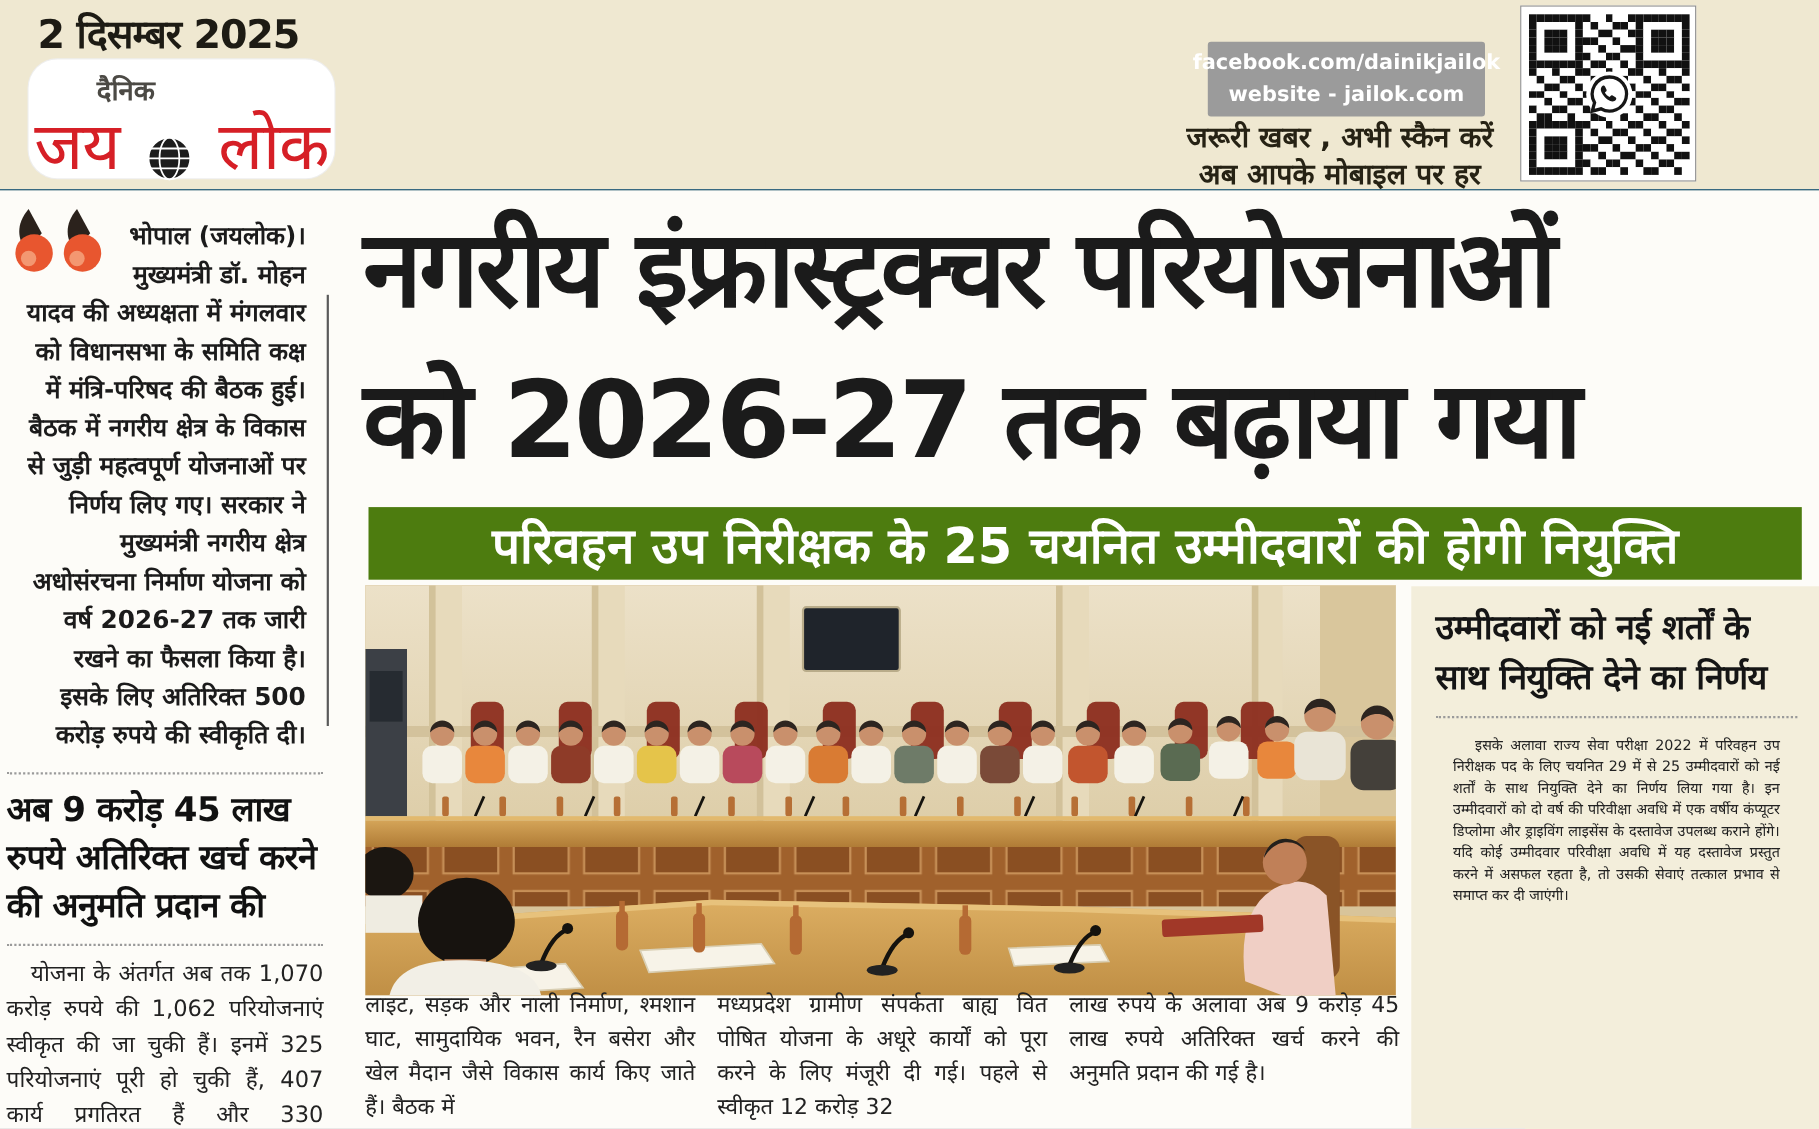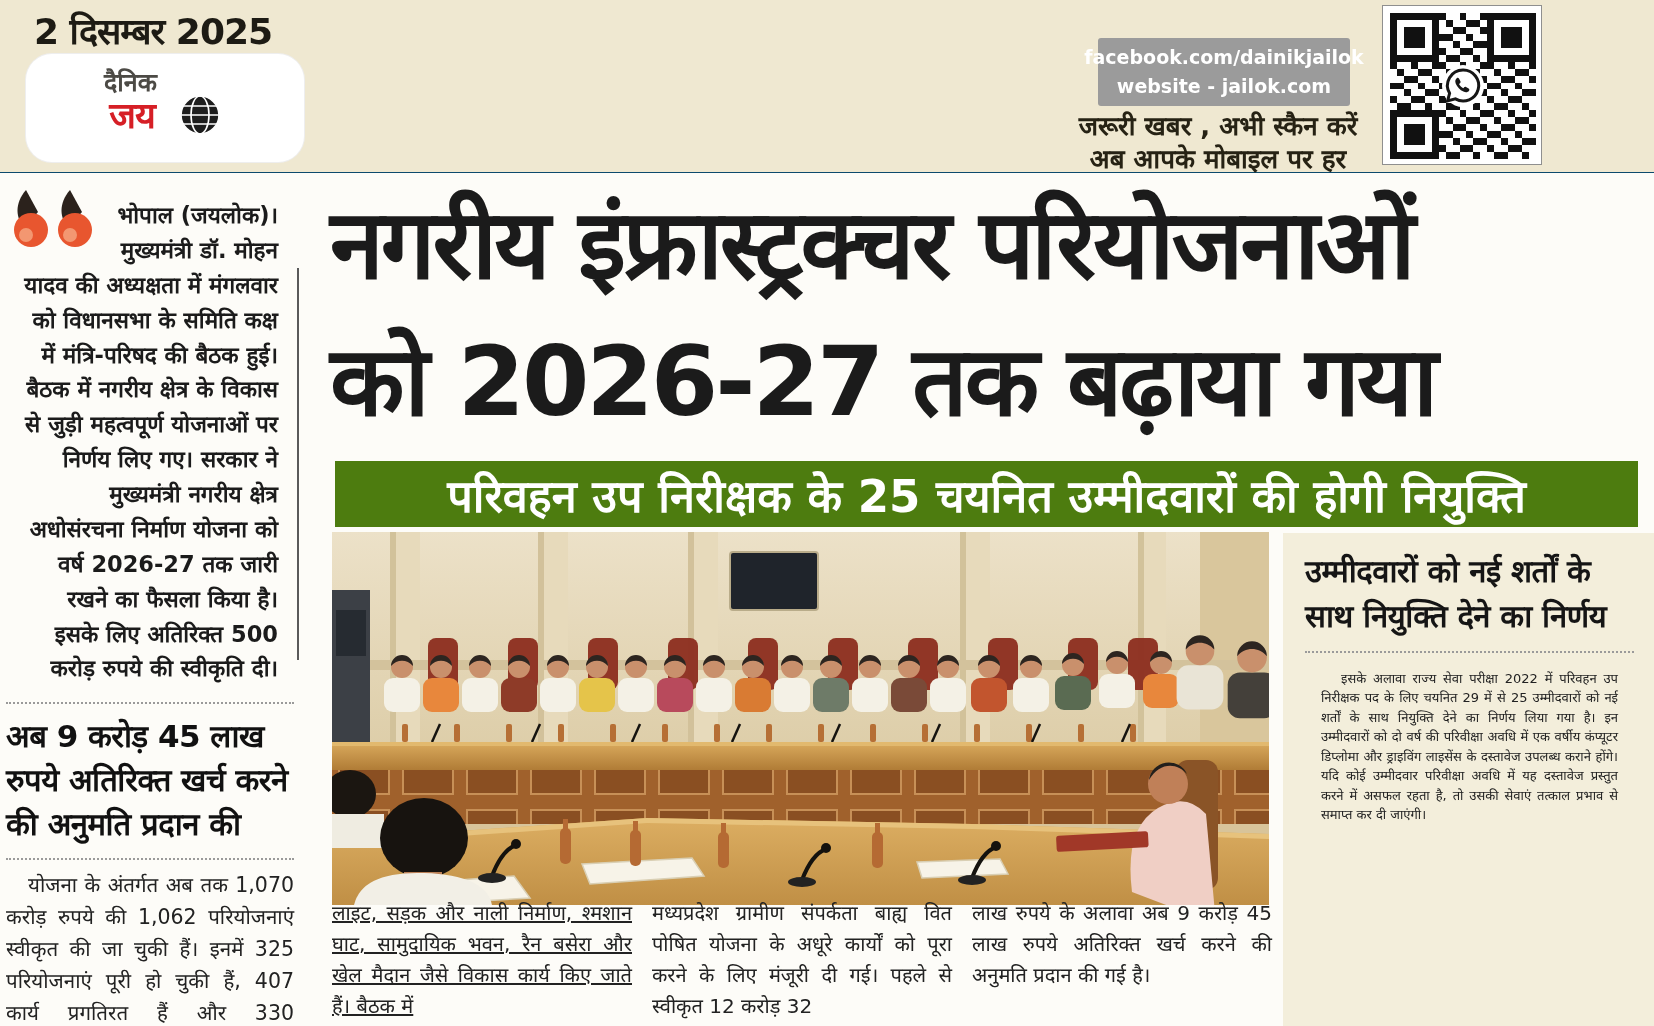--- a/index.html
+++ b/index.html
@@ -4,22 +4,22 @@
 <style>
   html,body{margin:0;padding:0;background:#ddd;}
   .page{
     position:relative;width:1654px;height:1026px;overflow:hidden;
     background:#fdfcf8;font-family:"DejaVu Sans",sans-serif;color:#1c1c1c;
   }
   
   .header-band{position:absolute;left:0;top:0;width:1654px;height:172px;background:#efe8d1;border-bottom:1px solid #0c4a6e;}
   .issue-date{position:absolute;left:34px;top:6px;font-size:36px;font-weight:bold;color:#1d1b14;letter-spacing:-1px;}
   .logo-box{position:absolute;left:26px;top:54px;width:278px;height:108px;background:#ffffff;border-radius:26px;box-shadow:0 0 0 1px #eee;}
-  .logo-tagline{position:absolute;left:78px;top:10px;font-size:25px;color:#4c4a45;font-weight:bold;}
-  .logo-name{position:absolute;left:24px;top:36px;width:230px;display:flex;align-items:center;justify-content:center;gap:24px;font-size:36px;font-weight:bold;color:#d61f26;letter-spacing:-1px;}
+  .logo-tagline{position:absolute;left:62px;top:10px;font-size:25px;color:#4c4a45;font-weight:bold;}
+  .logo-name{position:absolute;left:24px;top:36px;width:230px;display:flex;align-items:center;justify-content:center;gap:24px;font-size:60px;font-weight:normal;color:#d61f26;letter-spacing:-1px;}
   .globe{width:42px;height:42px;flex:0 0 auto;}
   .social-box{position:absolute;left:1098px;top:38px;width:252px;height:68px;background:#9b9b9b;border-radius:3px;
     display:flex;flex-direction:column;align-items:center;justify-content:center;color:#fff;font-weight:bold;font-size:19px;line-height:1.55;}
   .promo{position:absolute;left:1058px;top:110px;width:320px;text-align:center;font-size:26px;font-weight:bold;color:#262214;line-height:1.25;}
   .qr-wrap{position:absolute;left:1382px;top:5px;width:160px;height:160px;background:#fff;border:1px solid #8f8f8f;box-sizing:border-box;padding:7px;}
   #qr-grid{width:146px;height:146px;display:grid;grid-template-columns:repeat(21,1fr);grid-template-rows:repeat(21,1fr);}
   #qr-grid div{background:#fff;}
   #qr-grid div.d{background:#111;}
   .qr-logo{position:absolute;left:57px;top:57px;width:46px;height:46px;}
   
@@ -40,21 +40,21 @@
   
   .photo{position:absolute;left:332px;top:532px;width:937px;height:373px;overflow:hidden;background:#d8c49a;}
   .photo svg{display:block;width:100%;height:100%;}
   
   .right-col{position:absolute;left:1283px;top:533px;width:371px;height:493px;background:#f3eedb;box-sizing:border-box;padding:16px 20px 6px 22px;}
   .side-head{margin:0;font-size:31px;line-height:1.45;font-weight:bold;color:#151515;letter-spacing:-0.5px;}
   .side-body{margin:16px;font-size:13px;line-height:1.5;text-align:justify;color:#222;}
   .side-body::first-letter{margin-left:20px;}
   
   .cap{position:absolute;top:898px;width:300px;font-size:20px;line-height:1.55;text-align:justify;color:#222;}
-  .cap1{left:332px;text-decoration:underline;}.cap2{left:652px;}.cap3{left:972px;}
+  .cap1{left:332px;}.cap2{left:652px;}.cap3{left:972px;}
 </style>
 </head>
 <body>
 
 <div class="page">
 
   <div class="header-band" style="background: rgb(239, 232, 209);">
     <div class="issue-date">2 दिसम्बर 2025</div>
 
     <div class="logo-box">
@@ -66,20 +66,21 @@
               <circle cx="21" cy="21" r="19" fill="#1d1d1d"></circle>
             <g stroke="#fff" stroke-width="1.6" fill="none">
               <ellipse cx="21" cy="21" rx="19" ry="19"></ellipse>
               <ellipse cx="21" cy="21" rx="9" ry="19"></ellipse>
               <line x1="2" y1="21" x2="40" y2="21"></line>
               <line x1="4" y1="12" x2="38" y2="12"></line>
               <line x1="4" y1="30" x2="38" y2="30"></line>
             </g>
             </svg>
         </span>
+        <span>लोक</span>
       </div>
     </div>
 
     <div class="social-box" style="background: rgb(155, 155, 155);">
       <div>facebook.com/dainikjailok</div>
       <div>website - jailok.com</div>
     </div>
 
     <div class="promo">
       <div>जरूरी खबर , अभी स्कैन करें</div>

